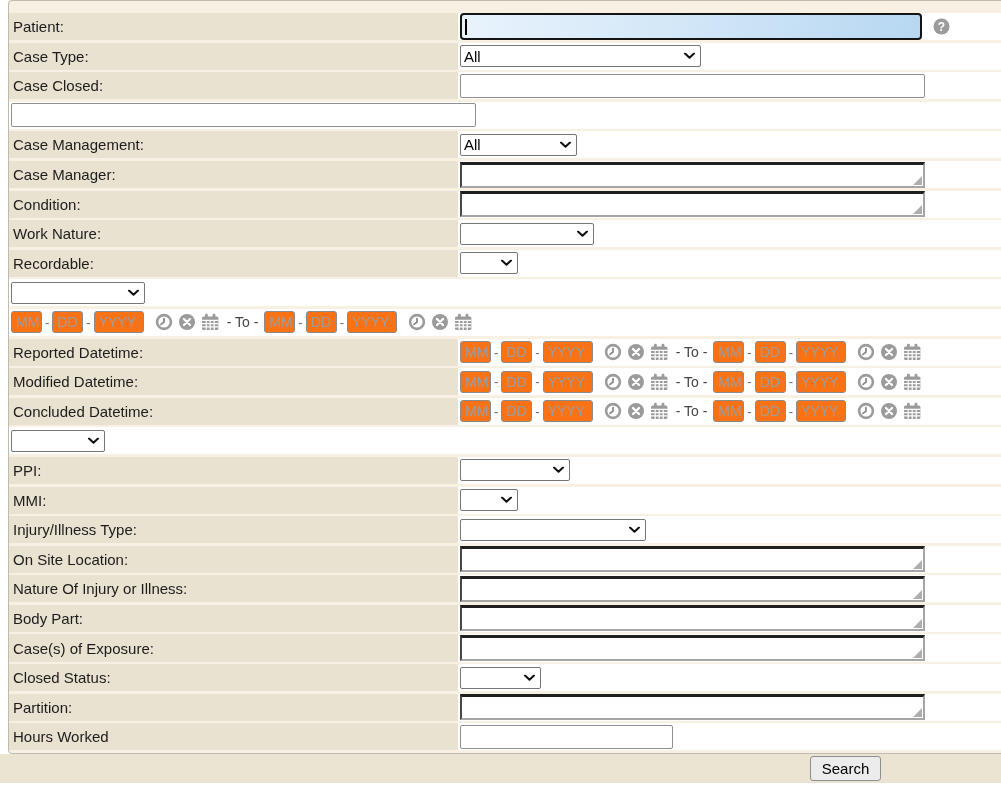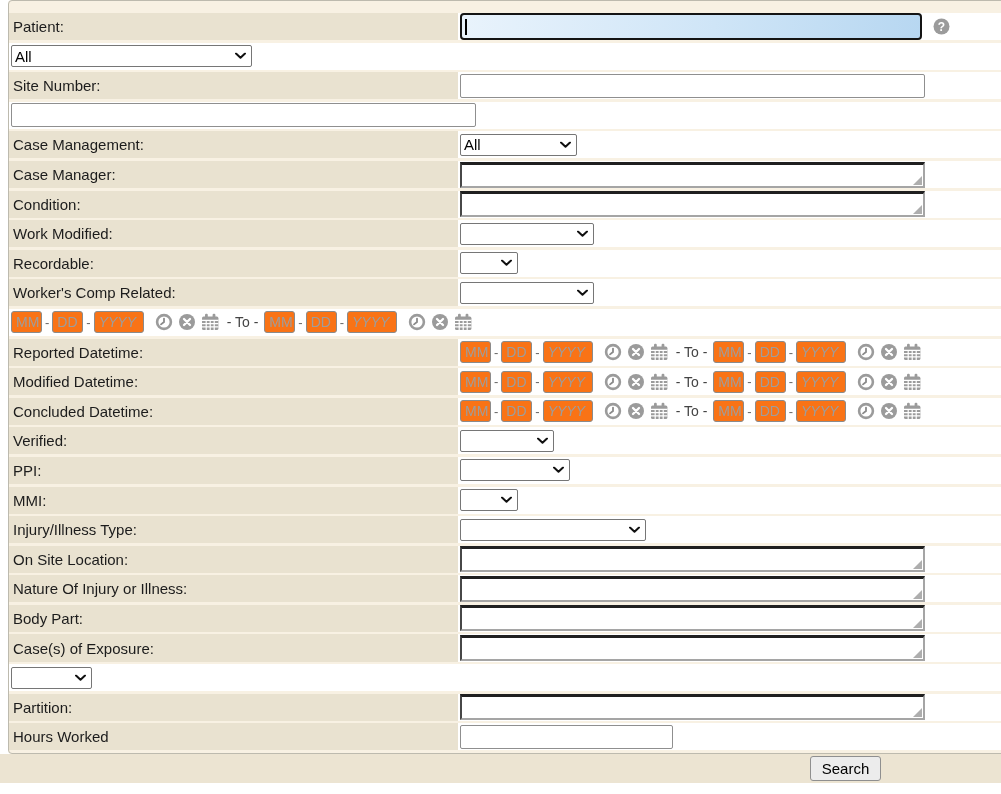--- a/index.html
+++ b/index.html
@@ -73,21 +73,21 @@
 
   
   .dt { display:flex; align-items:center; }
   .dt input {
     height:22px; border:1px solid #8b8b8b; border-radius:3px;
     font-size:14px; padding:0 2px 0 4px; background:#f97316;
     font-family:"Liberation Sans", sans-serif;
   }
   .dt input::placeholder { color:#9d9d9d; opacity:1; }
   .dt .dt-mm, .dt .dt-dd { width:31px; }
-  .dt .dt-yyyy { width:50px;font-style:italic; }
+  .dt .dt-yyyy { width:50px; }
   .dt .dash { color:#666; font-size:13px; margin:0 3px; }
   .dt .tosep { color:#444; font-size:14px; margin:0 6px 0 7px; white-space:pre; }
   .dt .ic { display:inline-flex; margin-left:5px; cursor:pointer; }
   .dt .ic.first { margin-left:11px; }
 
   .help-ic { display:inline-flex; margin-left:11px; cursor:pointer; }
 
   ::placeholder { color:#9d9d9d; }
 
   .bottom-bar {
@@ -115,31 +115,32 @@
           </span>
           <span class="help-ic">
             <svg width="17" height="17" viewBox="0 0 17 17">
               <circle cx="8.5" cy="8.5" r="8" fill="#9b9b9b"></circle>
               <text x="8.5" y="12.8" text-anchor="middle" font-size="12" font-weight="bold" fill="#fff" font-family="Liberation Sans, sans-serif">?</text>
             </svg>
           </span>
         </div>
       </div>
       <div class="row">
+        <div class="lbl">Case Type:</div>
         <div class="val">
           <span class="sel">
             <select style="width: 241px;"><option>All</option></select>
             <svg width="11" height="7" viewBox="0 0 11 7">
               <path d="M1 1 L5.5 5.3 L10 1" fill="none" stroke="#111" stroke-width="2" stroke-linecap="round" stroke-linejoin="round"></path>
             </svg>
           </span>
         </div>
       </div>
       <div class="row">
-        <div class="lbl">Site Number:</div>
+        <div class="lbl">Case Closed:</div>
         <div class="val">
           <input class="input-text" type="text" style="width: 465px;">
         </div>
       </div>
       <div class="row">
         <div class="val">
           <input class="input-text" type="text" style="width: 465px;">
         </div>
       </div>
       <div class="row">
@@ -165,21 +166,21 @@
       <div class="row">
         <div class="lbl">Condition:</div>
         <div class="val">
           <span class="ta-wrap">
             <textarea style="width: 465px;"></textarea>
             <i class="grip"></i>
           </span>
         </div>
       </div>
       <div class="row">
-        <div class="lbl">Work Modified:</div>
+        <div class="lbl">Work Nature:</div>
         <div class="val">
           <span class="sel">
             <select style="width: 134px;"><option></option></select>
             <svg width="11" height="7" viewBox="0 0 11 7">
               <path d="M1 1 L5.5 5.3 L10 1" fill="none" stroke="#111" stroke-width="2" stroke-linecap="round" stroke-linejoin="round"></path>
             </svg>
           </span>
         </div>
       </div>
       <div class="row">
@@ -187,21 +188,20 @@
         <div class="val">
           <span class="sel">
             <select style="width: 58px;"><option></option></select>
             <svg width="11" height="7" viewBox="0 0 11 7">
               <path d="M1 1 L5.5 5.3 L10 1" fill="none" stroke="#111" stroke-width="2" stroke-linecap="round" stroke-linejoin="round"></path>
             </svg>
           </span>
         </div>
       </div>
       <div class="row">
-        <div class="lbl">Worker's Comp Related:</div>
         <div class="val">
           <span class="sel">
             <select style="width: 134px;"><option></option></select>
             <svg width="11" height="7" viewBox="0 0 11 7">
               <path d="M1 1 L5.5 5.3 L10 1" fill="none" stroke="#111" stroke-width="2" stroke-linecap="round" stroke-linejoin="round"></path>
             </svg>
           </span>
         </div>
       </div>
       <div class="row">
@@ -429,21 +429,20 @@
                 <rect x="1" y="3.6" width="16.4" height="13.4" rx="1.6" fill="#9b9b9b"></rect>
                 <rect x="4" y="0.8" width="2.8" height="4.4" rx="1.2" fill="#9b9b9b"></rect>
                 <rect x="11.6" y="0.8" width="2.8" height="4.4" rx="1.2" fill="#9b9b9b"></rect>
                 <path d="M1 7.4 H17.4 M1 10.6 H17.4 M1 13.8 H17.4 M5.2 7.4 V17 M9.2 7.4 V17 M13.2 7.4 V17" stroke="#fff" stroke-width="1.2"></path>
               </svg>
             </span>
           </span>
         </div>
       </div>
       <div class="row">
-        <div class="lbl">Verified:</div>
         <div class="val">
           <span class="sel">
             <select style="width: 94px;"><option></option></select>
             <svg width="11" height="7" viewBox="0 0 11 7">
               <path d="M1 1 L5.5 5.3 L10 1" fill="none" stroke="#111" stroke-width="2" stroke-linecap="round" stroke-linejoin="round"></path>
             </svg>
           </span>
         </div>
       </div>
       <div class="row">
@@ -509,20 +508,21 @@
       <div class="row">
         <div class="lbl">Case(s) of Exposure:</div>
         <div class="val">
           <span class="ta-wrap">
             <textarea style="width: 465px;"></textarea>
             <i class="grip"></i>
           </span>
         </div>
       </div>
       <div class="row">
+        <div class="lbl">Closed Status:</div>
         <div class="val">
           <span class="sel">
             <select style="width: 81px;"><option></option></select>
             <svg width="11" height="7" viewBox="0 0 11 7">
               <path d="M1 1 L5.5 5.3 L10 1" fill="none" stroke="#111" stroke-width="2" stroke-linecap="round" stroke-linejoin="round"></path>
             </svg>
           </span>
         </div>
       </div>
       <div class="row">

